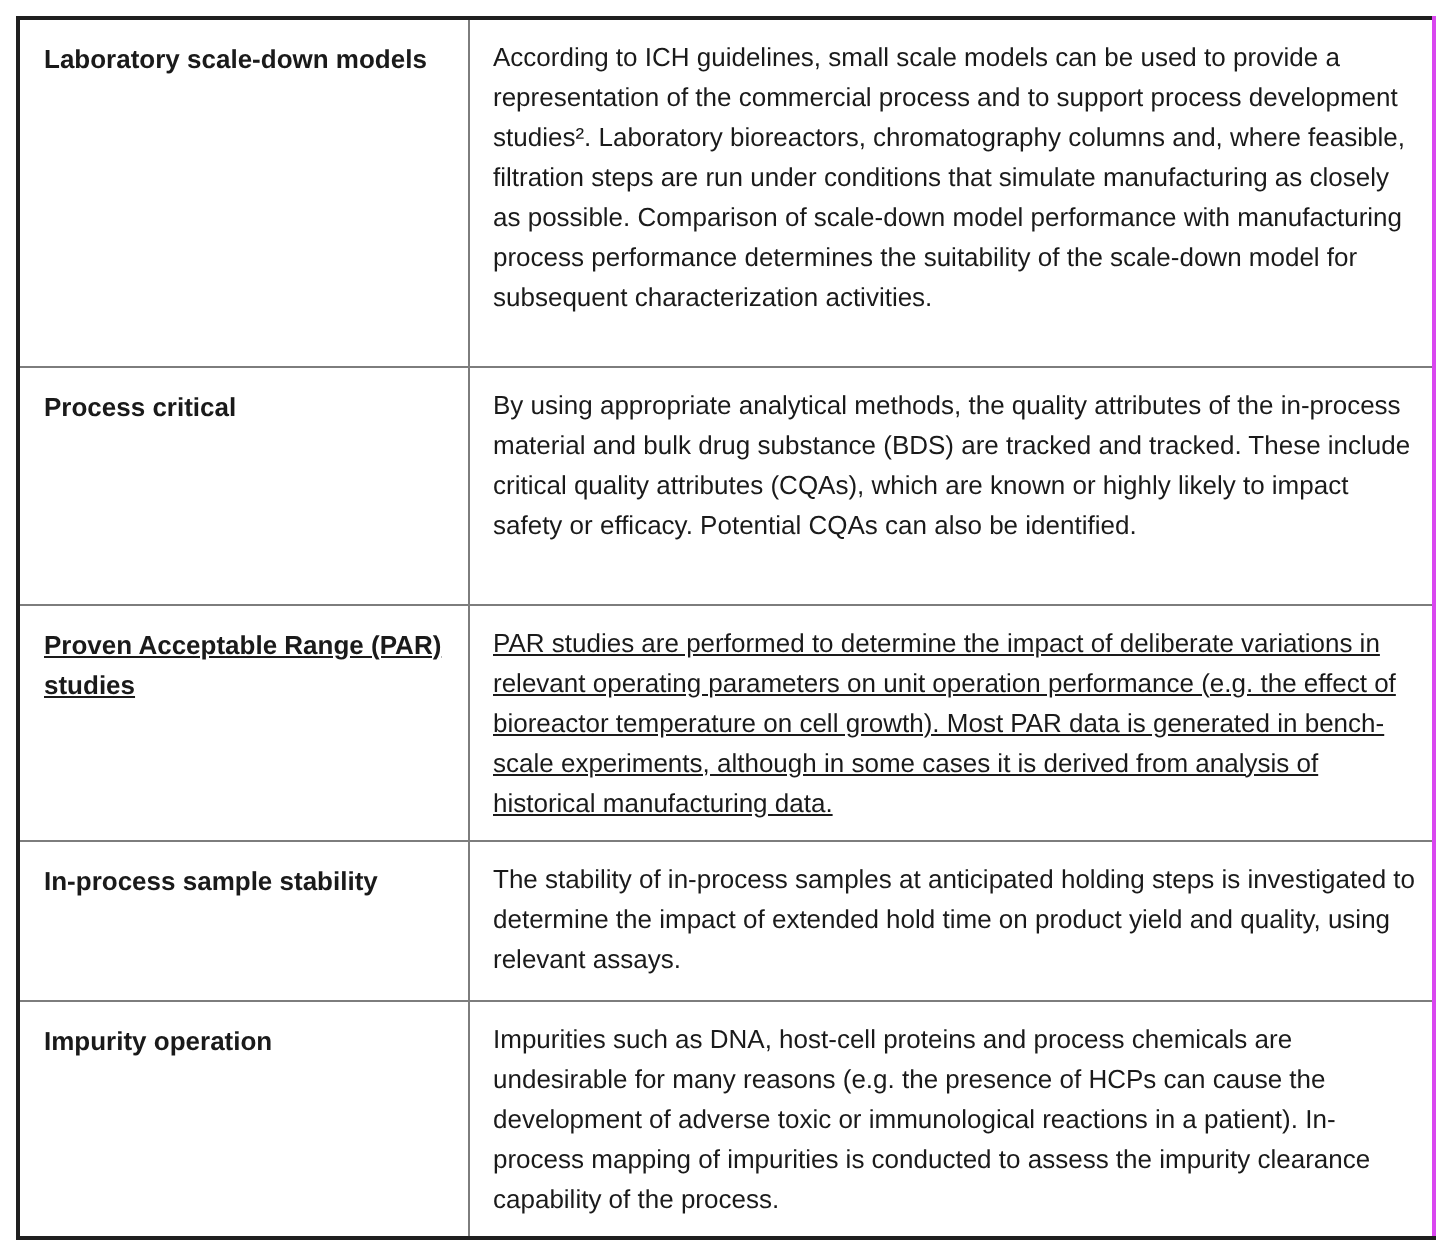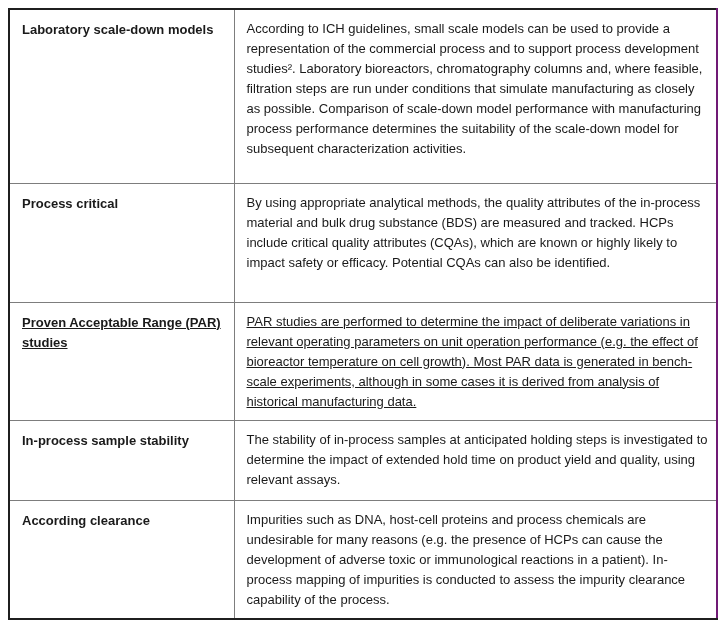--- a/index.html
+++ b/index.html
@@ -32,21 +32,21 @@
     font-size: 13px;
     line-height: 20px;
   }
   
   table.def-table {
     border: 2px solid #1f1f1f;
   }
   table.def-table tr:first-child td { border-top: 2px solid #1f1f1f; }
   table.def-table tr:last-child td  { border-bottom: 2px solid #1f1f1f; }
   table.def-table td:first-child    { border-left: 2px solid #1f1f1f; }
-  table.def-table td:last-child     { border-right: 2px solid #701a75; }
+  table.def-table td:last-child     { border-right: 2px solid #d946ef; }
 
   td.term-cell {
     width: 225px;
     font-weight: bold;
     color: #111111;
     padding: 10px 4px 8px 12px;
     letter-spacing: 0;
   }
   td.desc-cell {
     padding: 9px 8px 8px 12px;
@@ -69,42 +69,42 @@
         </td>
         <td class="desc-cell">
           <span>According to ICH guidelines, small scale models can be used to provide a representation of the commercial process and to support process development studies². Laboratory bioreactors, chromatography columns and, where feasible, filtration steps are run under conditions that simulate manufacturing as closely as possible. Comparison of scale-down model performance with manufacturing process performance determines the suitability of the scale-down model for subsequent characterization activities.</span>
         </td>
       </tr>
       <tr class="row-2">
         <td class="term-cell">
           <span>Process critical</span>
         </td>
         <td class="desc-cell">
-          <span>By using appropriate analytical methods, the quality attributes of the in-process material and bulk drug substance (BDS) are measured and tracked. HCPs include critical quality attributes (CQAs), which are known or highly likely to impact safety or efficacy. Potential CQAs can also be identified.</span>
+          <span>By using appropriate analytical methods, the quality attributes of the in-process material and bulk drug substance (BDS) are tracked and tracked. These include critical quality attributes (CQAs), which are known or highly likely to impact safety or efficacy. Potential CQAs can also be identified.</span>
         </td>
       </tr>
       <tr class="row-3">
         <td class="term-cell">
           <span>Proven Acceptable Range (PAR) studies</span>
         </td>
         <td class="desc-cell">
           <span>PAR studies are performed to determine the impact of deliberate variations in relevant operating parameters on unit operation performance (e.g. the effect of bioreactor temperature on cell growth). Most PAR data is generated in bench-scale experiments, although in some cases it is derived from analysis of historical manufacturing data.</span>
         </td>
       </tr>
       <tr class="row-4">
         <td class="term-cell">
           <span>In-process sample stability</span>
         </td>
         <td class="desc-cell">
           <span>The stability of in-process samples at anticipated holding steps is investigated to determine the impact of extended hold time on product yield and quality, using relevant assays.</span>
         </td>
       </tr>
       <tr class="row-5">
         <td class="term-cell">
-          <span>According clearance</span>
+          <span>Impurity operation</span>
         </td>
         <td class="desc-cell">
           <span>Impurities such as DNA, host-cell proteins and process chemicals are undesirable for many reasons (e.g. the presence of HCPs can cause the development of adverse toxic or immunological reactions in a patient). In-process mapping of impurities is conducted to assess the impurity clearance capability of the process.</span>
         </td>
       </tr>
     </tbody>
   </table>
 </div>
 
 </body></html>

